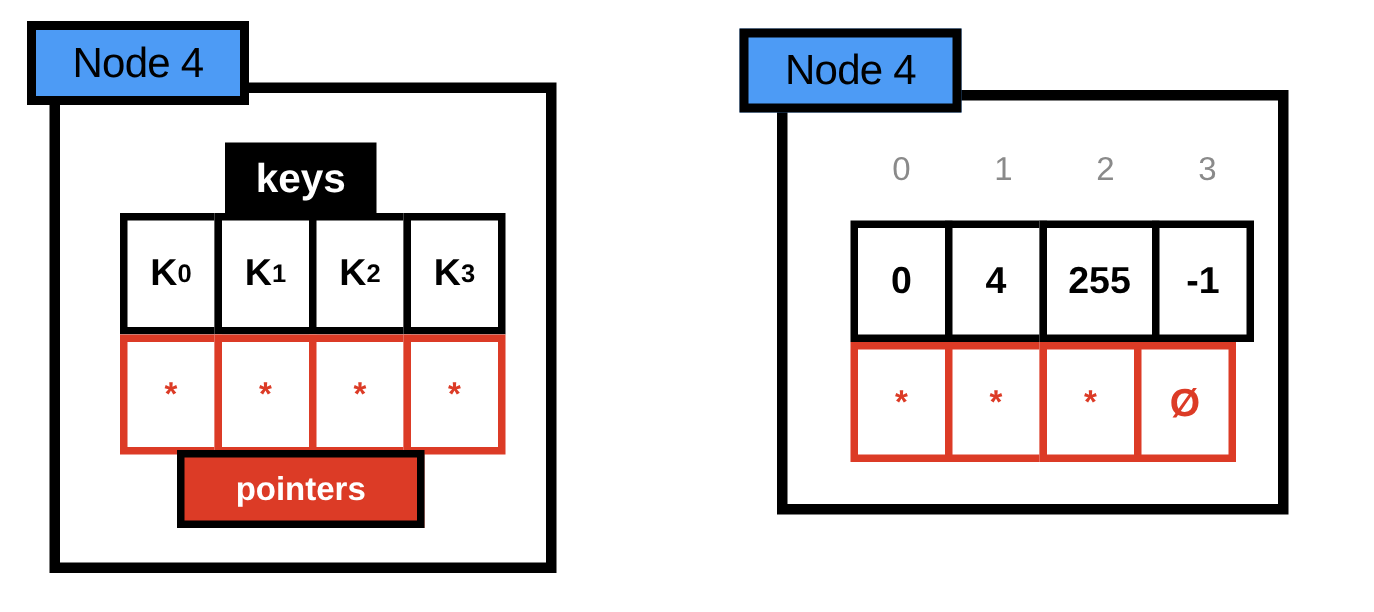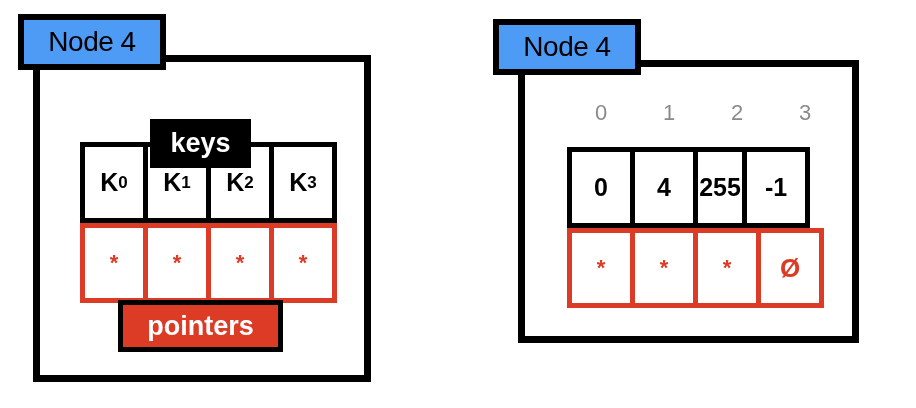--- a/index.html
+++ b/index.html
@@ -69,21 +69,20 @@
   .chip {
     display: flex;
     align-items: center;
     justify-content: center;
     font-weight: 700;
     color: #ffffff;
     z-index: 6;
   }
   .chip-keys {
     background: #000000;
-    margin-top: 24px;
   }
   .chip-pointers {
     background: #dc3b26;
     border: 5px solid #000000;
   }
 
   
   .index-row { display: flex; }
   .index-label {
     display: flex;
@@ -140,21 +139,21 @@
       <span class="star">*</span>
     </div>
     <div class="cell ptr-cell" style="width:68px; height:80px; font-size:22px;">
       <span class="star">*</span>
     </div>
     <div class="cell ptr-cell" style="width:68px; height:80px; font-size:22px;">
       <span class="star">*</span>
     </div>
   </div>
 
-  <div class="abs chip chip-pointers" style="left:118px; top:300px; width:165px; height:52px; font-size:27px;">
+  <div class="abs chip chip-pointers" style="left:118px; top:300px; width:165px; height:52px; font-size:22px;">
     <span>pointers</span>
   </div>
 
   <div class="abs node-box" style="left:518px; top:60px; width:341px; height:283px;"></div>
 
   <div class="abs node-tag" style="left:493px; top:19px; width:148px; height:56px; font-size:28px;">
     <span>Node 4</span>
   </div>
 
   <div class="abs index-row" style="left:567px; top:98px;">
@@ -172,21 +171,21 @@
     </div>
   </div>
 
   <div class="abs cell-row" style="left:567px; top:147px;">
     <div class="cell keys-cell" style="width:68px; height:81px; font-size:25px;">
       <span>0</span>
     </div>
     <div class="cell keys-cell" style="width:68px; height:81px; font-size:25px;">
       <span>4</span>
     </div>
-    <div class="cell keys-cell" style="width:54px; height:81px; font-size:25px;">
+    <div class="cell keys-cell" style="width:80px; height:81px; font-size:25px;">
       <span>255</span>
     </div>
     <div class="cell keys-cell" style="width:68px; height:81px; font-size:25px;">
       <span>-1</span>
     </div>
   </div>
 
   <div class="abs cell-row" style="left:567px; top:228px;">
     <div class="cell ptr-cell" style="width:68px; height:80px; font-size:22px;">
       <span class="star">*</span>

